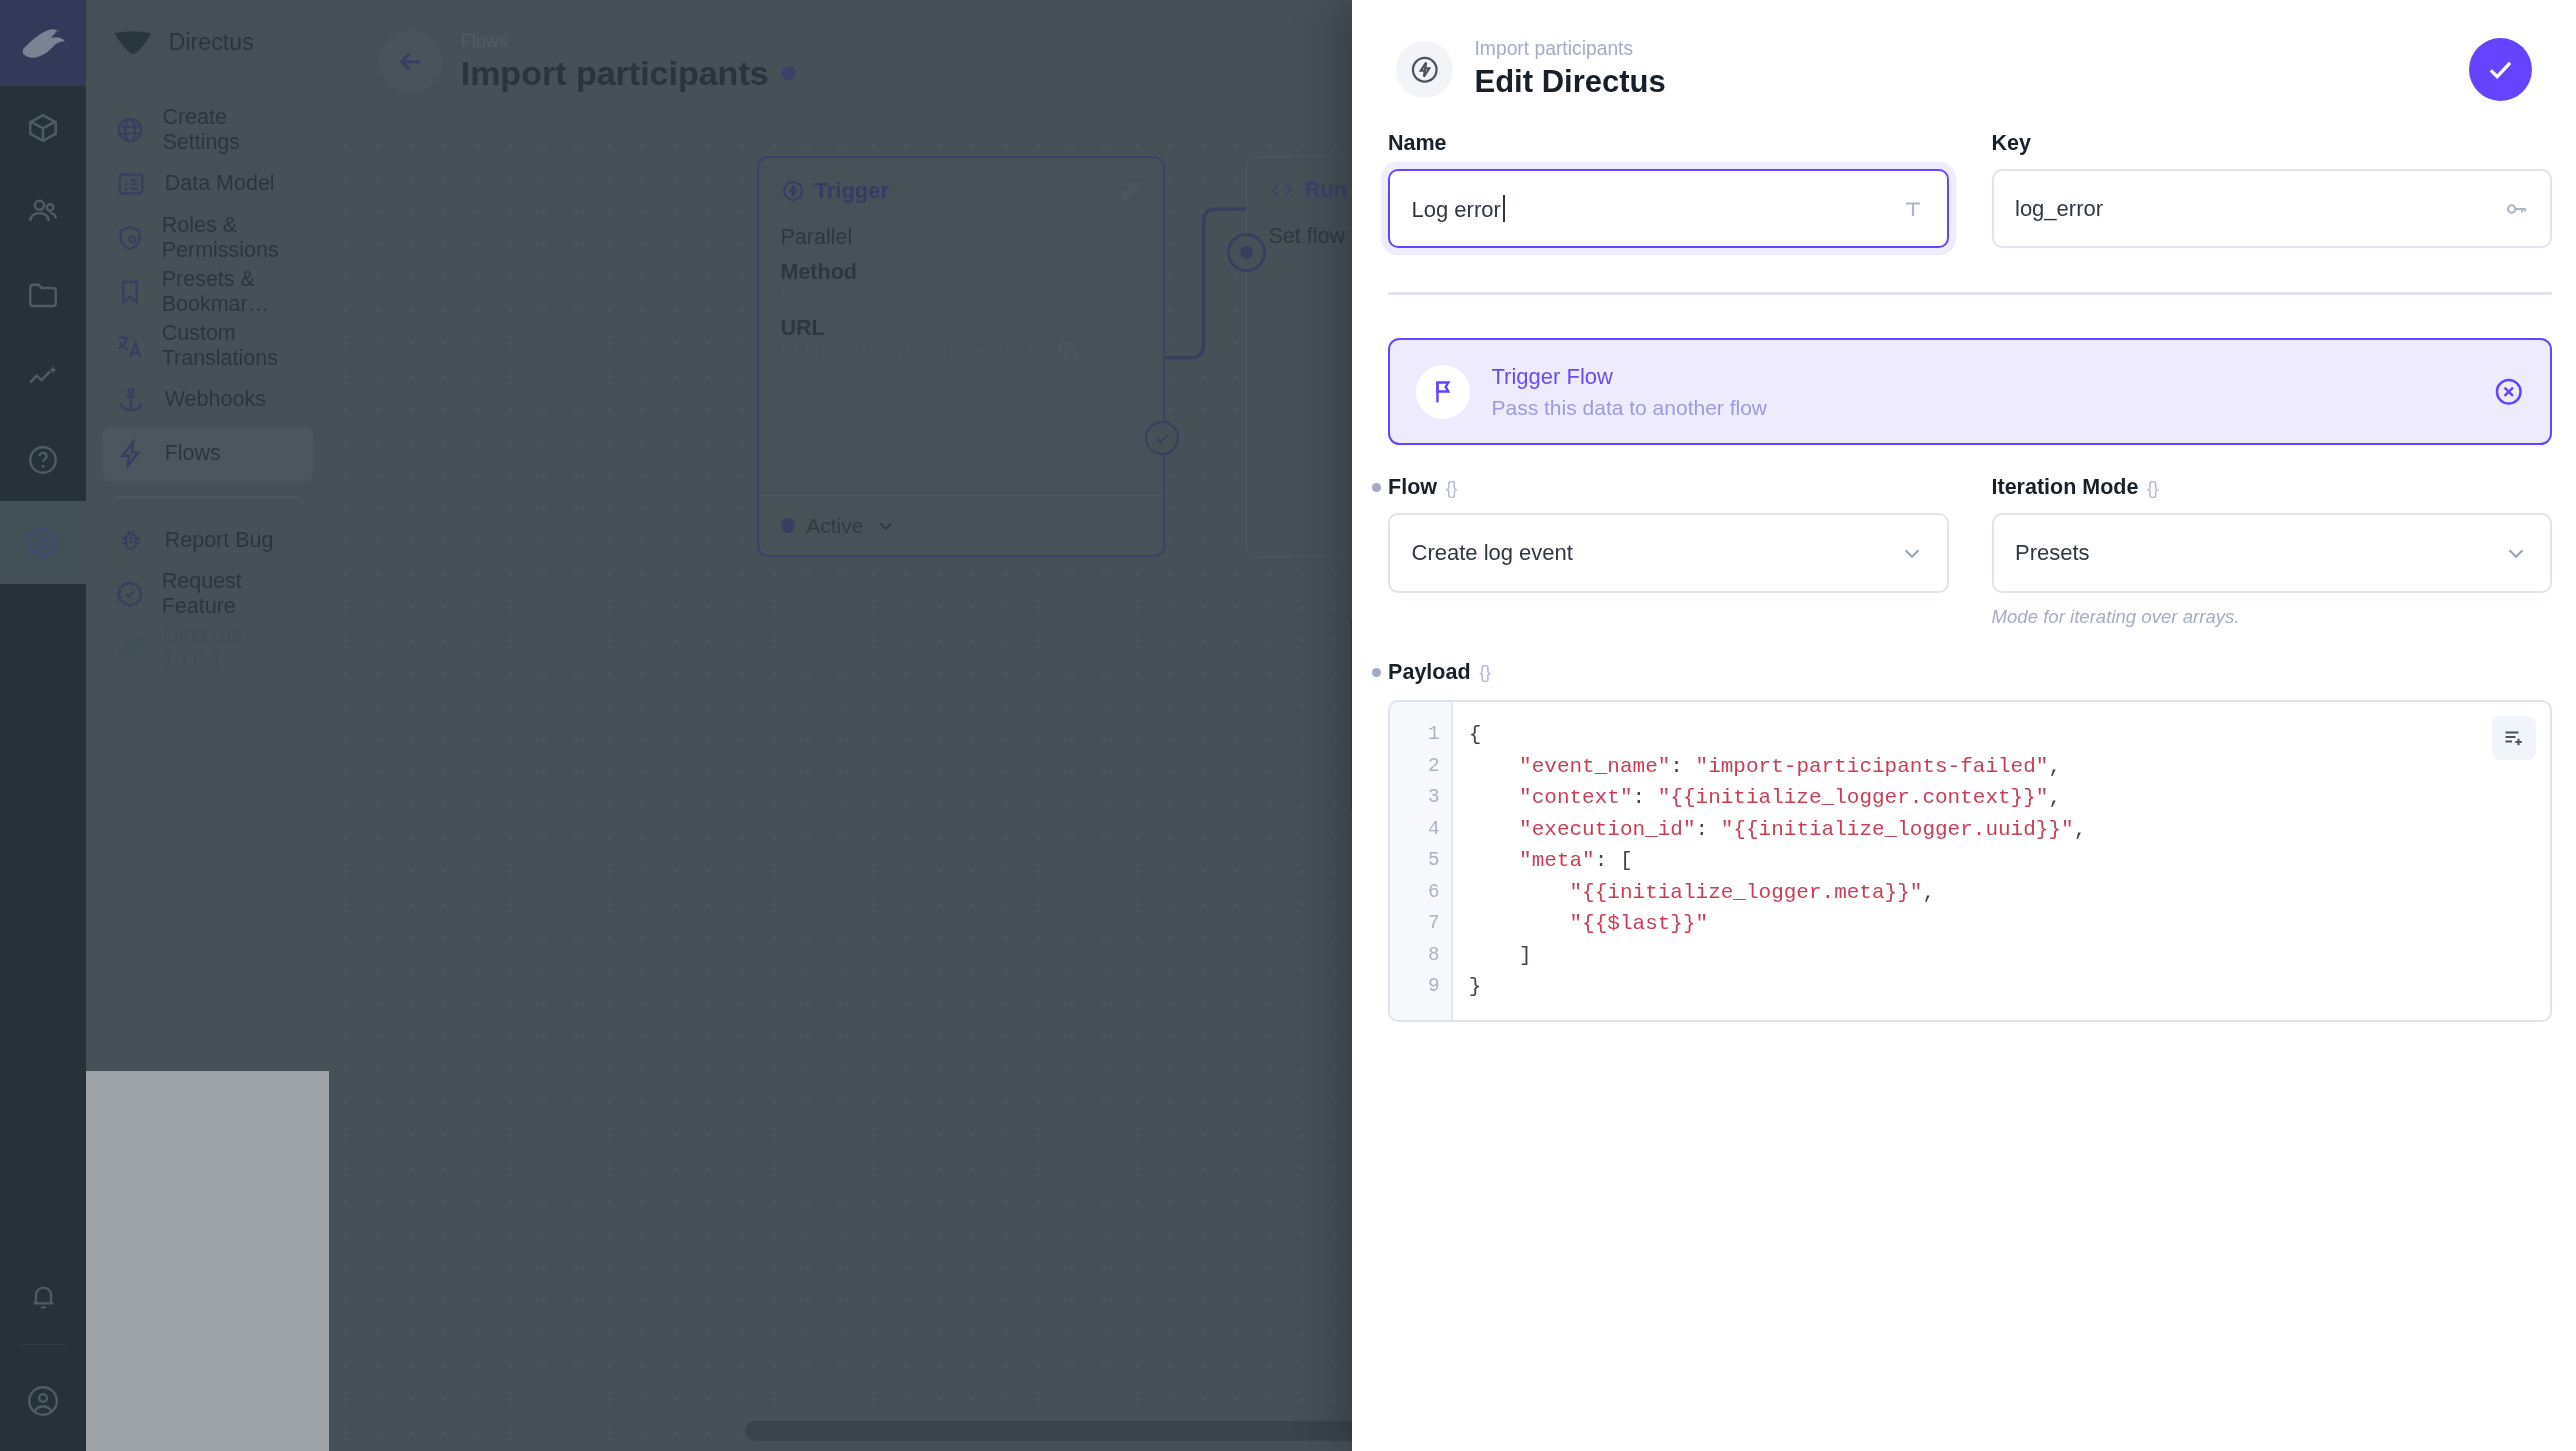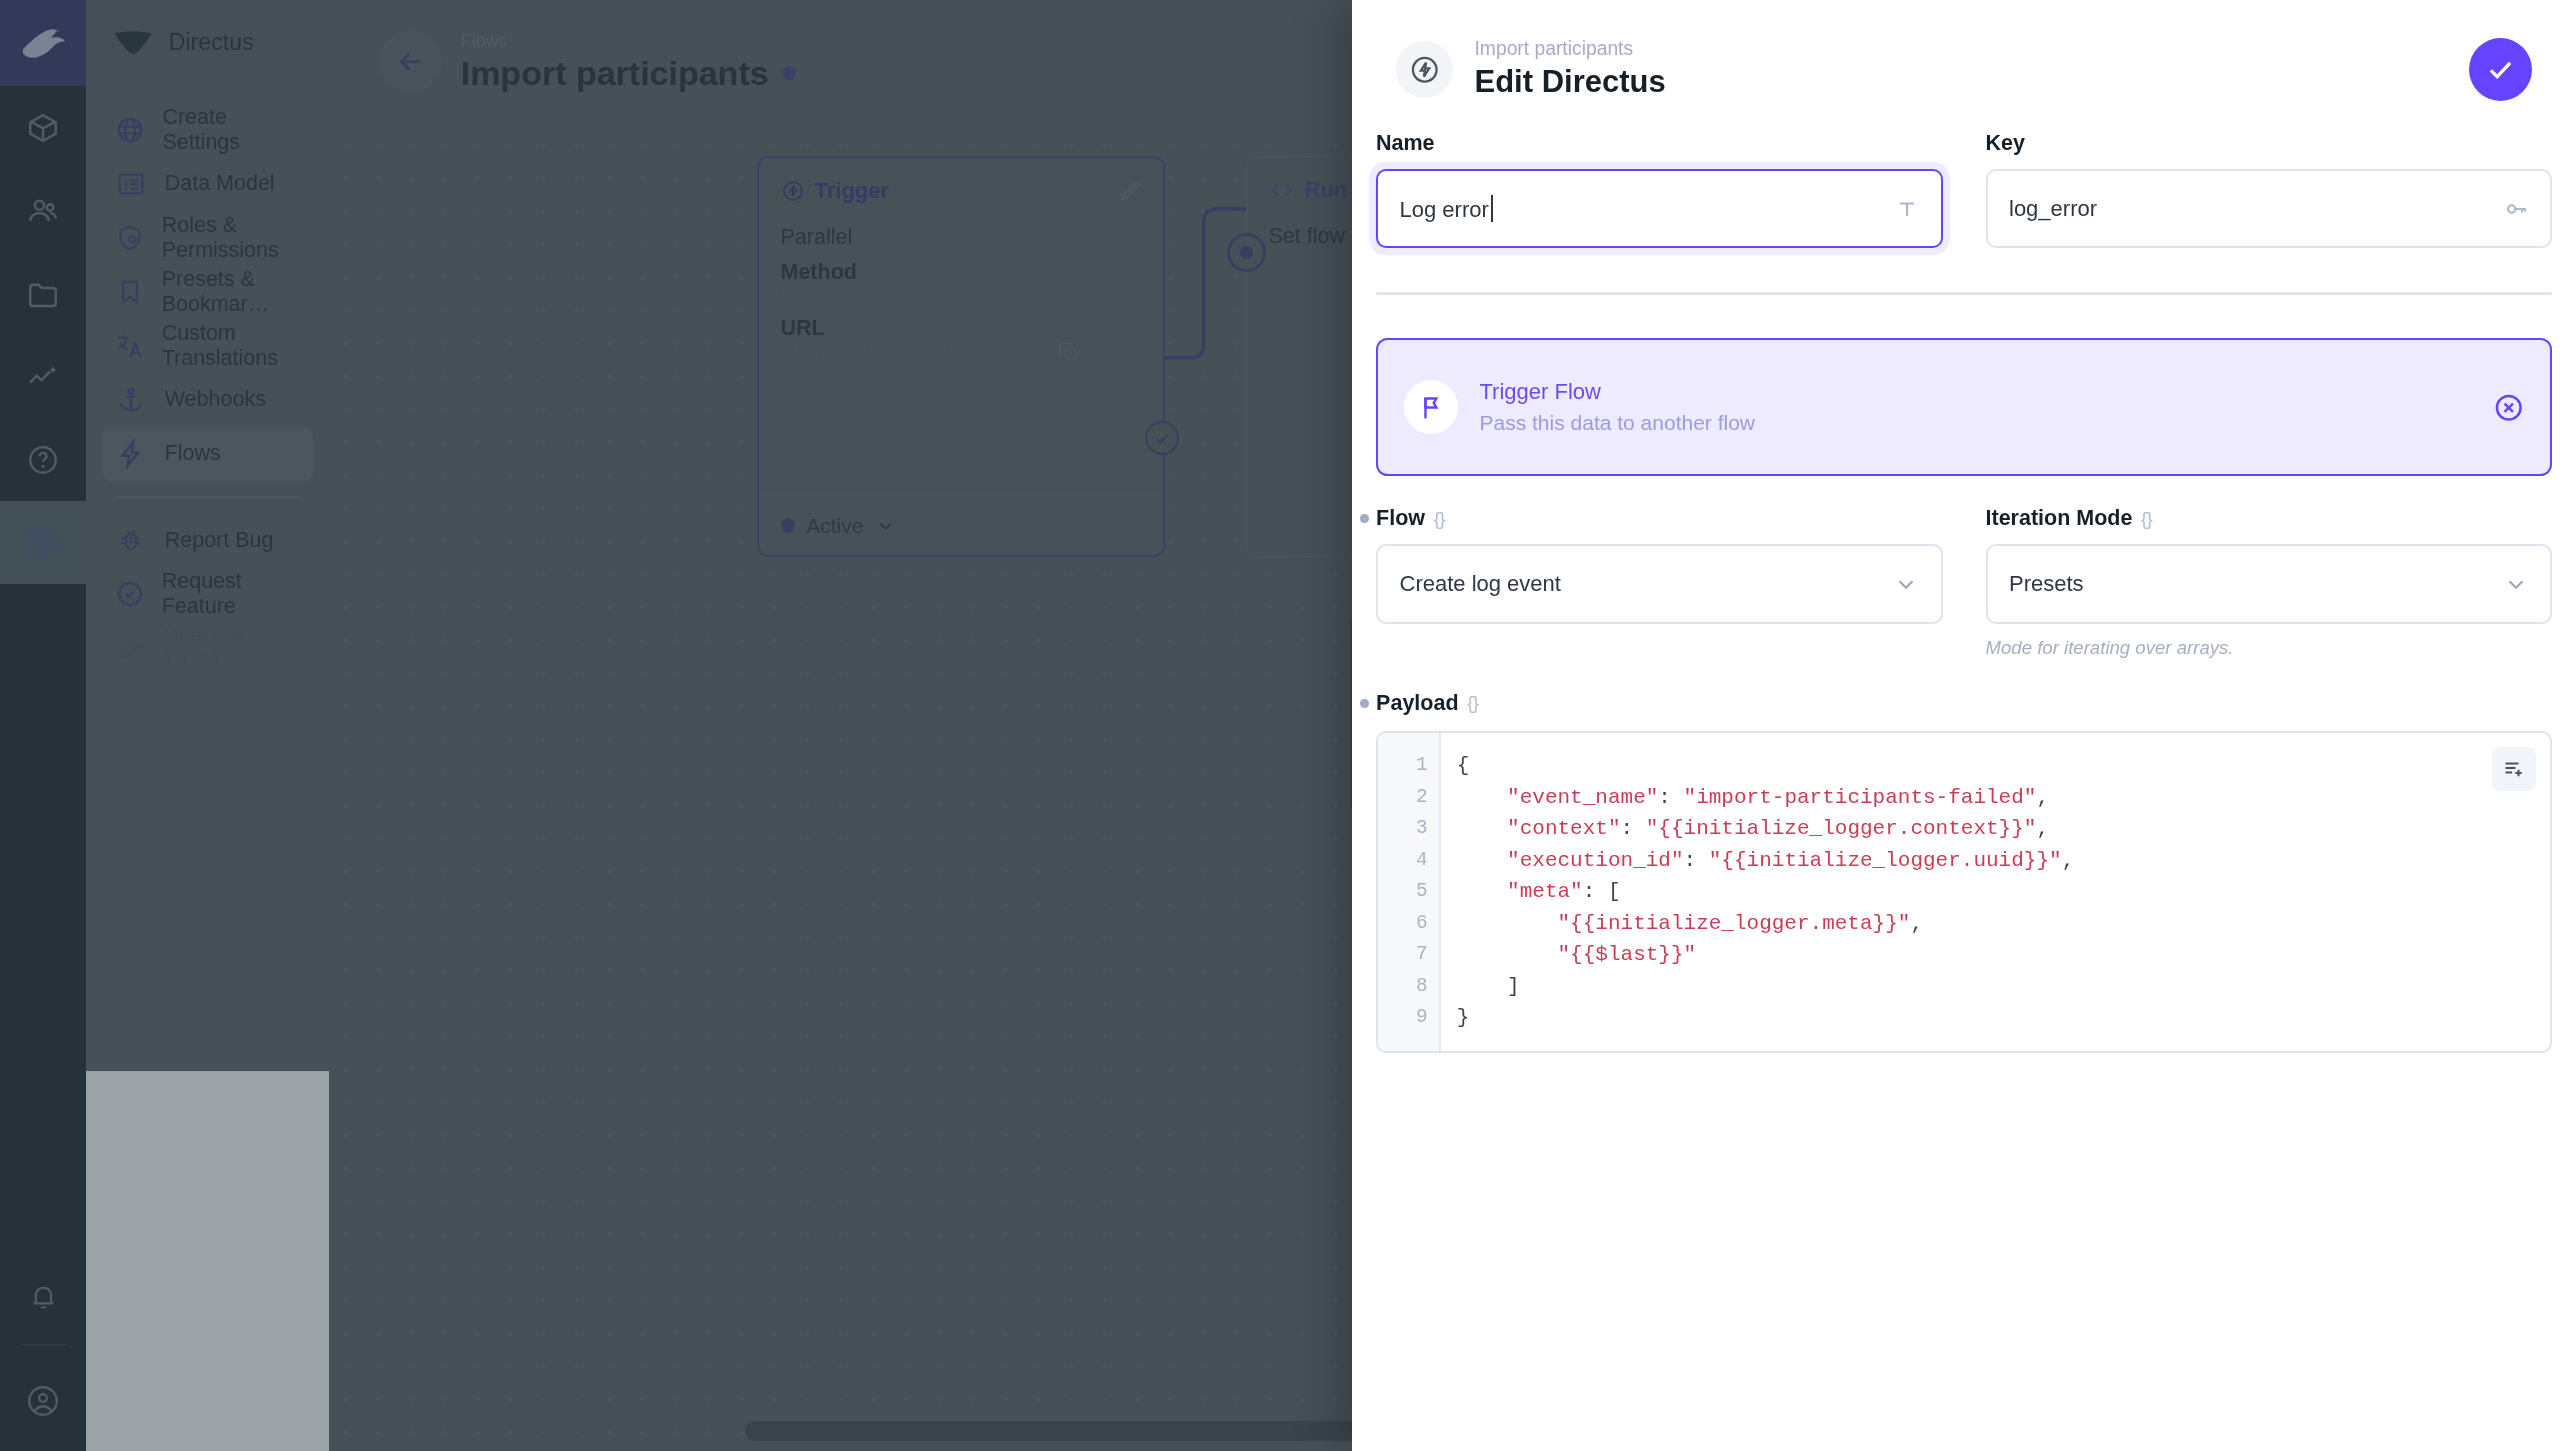--- a/index.html
+++ b/index.html
@@ -144,21 +144,21 @@
   }
   .head-text { margin-left: 21.5px; flex: 1 1 auto; }
   .head-sub { font-size: 19.3px; color: #a6abc8; line-height: 1.25; }
   .head-title { font-size: 31px; font-weight: bold; color: #172028; margin-top: 2.9px; }
   .save-btn {
     width: 63px; height: 63px; border-radius: 50%; background: #6644ff;
     display: flex; align-items: center; justify-content: center; color: #fff;
     flex: 0 0 63px; margin-top: 1.4px;
   }
 
-  .drawer-body { padding: 0 24px; }
+  .drawer-body { padding: 0 24px; margin-left: 12px; }
 
   .grid2 { display: flex; gap: 43px; margin-top: 30px; }
   .col { flex: 1 1 0; min-width: 0; }
 
   .fl-label { font-size: 21.5px; font-weight: bold; color: #172028; margin-bottom: 13px; display:flex; align-items:center; gap:8.6px; }
   .fl-label.req::before { content: ""; width: 8.6px; height: 8.6px; border-radius: 50%; background: #a2abc4; display: inline-block; margin-left: -15.7px; margin-right: -1.4px; }
   .braces { font-size: 18.6px; color: #b3bdd2; font-weight: normal; letter-spacing: -0.7px; }
 
   .input-box {
     height: 79px; border: 2.9px solid #dfe3eb; border-radius: 10px;
@@ -167,21 +167,21 @@
   }
   .input-box.focus { border-color: #6644ff; box-shadow: 0 0 0 7.2px rgba(102,68,255,0.10); }
   .input-box .val { flex: 1 1 auto; white-space: nowrap; overflow: hidden; }
   .input-box .suffix-ic { color: #adb6c6; display: flex; align-items: center; }
   .caret { display:inline-block; width: 2.1px; height: 27px; background: #2e3742; vertical-align: -5px; margin-left: 2.1px; }
 
   .divider-line { height: 2.9px; background: #dfe3ec; margin: 44px 0 0 0; border-radius: 1.4px; }
 
   .trigger-banner {
     margin-top: 43px; border: 2.9px solid #6644ff; border-radius: 11.4px;
-    background: #eeebff; height: 138px; display: flex; align-items: center;
+    background: #eeebff; height: 107px; display: flex; align-items: center;
     padding: 0 26px; gap: 21.5px;
   }
   .tb-avatar {
     width: 54px; height: 54px; border-radius: 50%; background: #ffffff;
     display: flex; align-items: center; justify-content: center; color: #6644ff; flex: 0 0 54px;
   }
   .tb-text { flex: 1 1 auto; }
   .tb-title { font-size: 22px; color: #6a4bf2; font-weight: normal; }
   .tb-sub { font-size: 21px; color: #9c9ae0; margin-top: 5.7px; }
   .tb-close { color: #6644ff; display: flex; align-items: center; }

